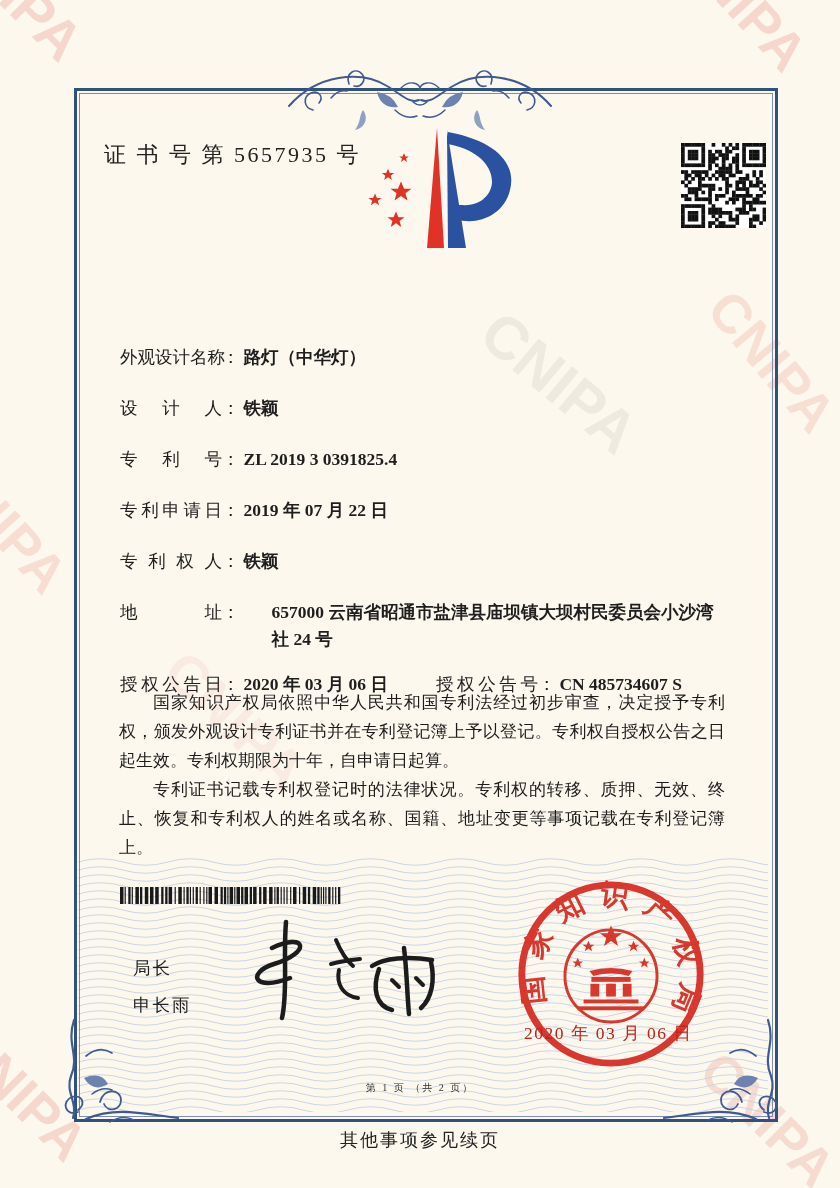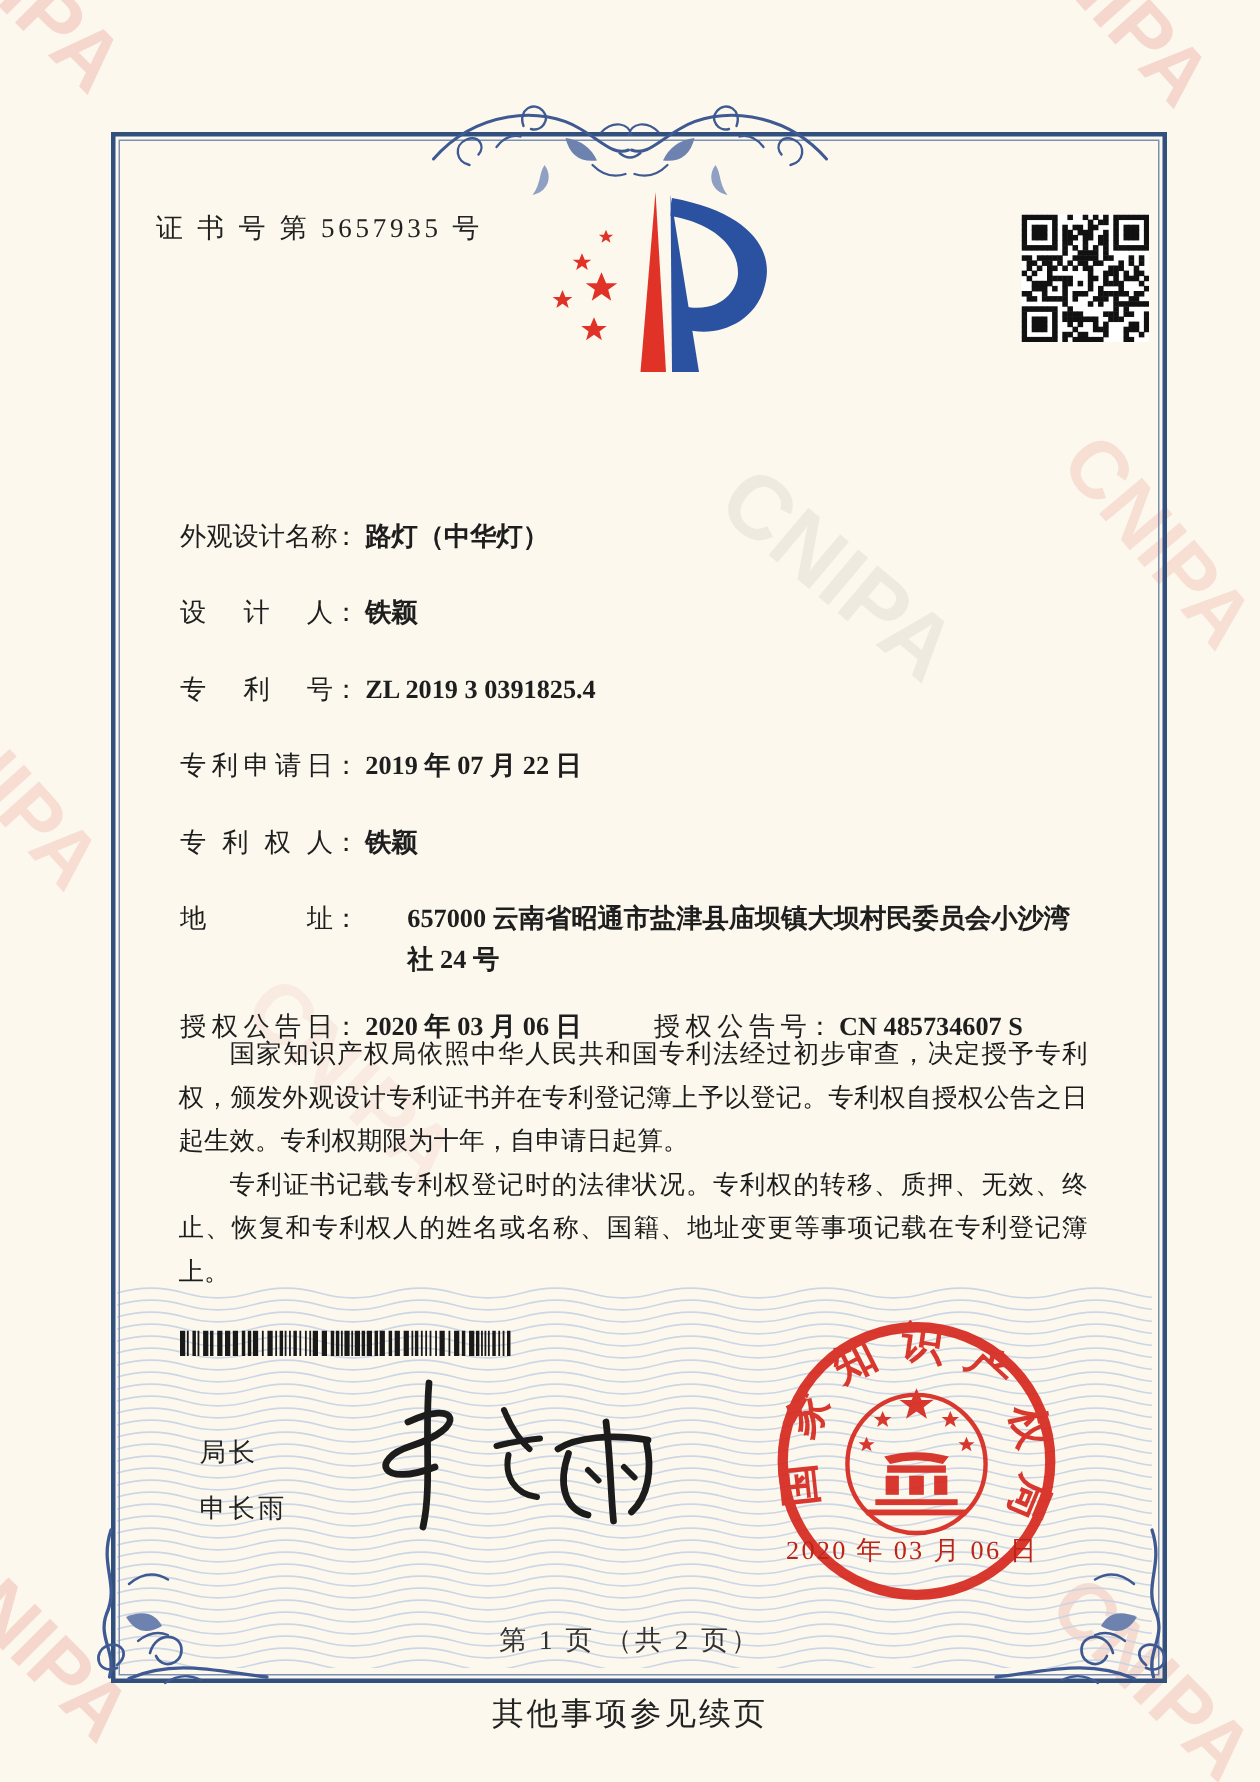--- a/index.html
+++ b/index.html
@@ -27,21 +27,21 @@
   
   .waves{position:absolute;left:78px;top:858px;width:690px;height:254px;z-index:0;}
 
   .ornament{position:absolute;z-index:2;}
   .orn-top{left:283px;top:58px;}
   .orn-bl{left:58px;top:1016px;}
   .orn-br{left:660px;top:1016px;}
 
   .content{position:absolute;inset:0;z-index:3;}
 
-  .cert-no{position:absolute;left:104px;top:140px;font-size:18px;letter-spacing:2.5px;color:#222;}
+  .cert-no{position:absolute;left:104px;top:140px;font-size:22px;letter-spacing:2.5px;color:#222;}
 
   .logo{position:absolute;left:344px;top:124px;}
   .qr{position:absolute;left:681px;top:143px;width:85px;height:85px;background:#fff;}
 
   .title{position:absolute;left:0;top:240px;width:100%;margin:0;text-align:center;
          font-size:40px;font-weight:700;letter-spacing:5px;color:#111;}
 
   .fields{position:absolute;left:120px;top:347px;width:604px;font-size:17.5px;color:#1e1e1e;}
   .frow{display:flex;align-items:flex-start;line-height:20px;margin-bottom:31px;}
   .flabel{width:102px;flex:0 0 102px;}
@@ -61,23 +61,23 @@
             font-family:Liberation Sans, sans-serif;line-height:37px;}
   .director div{white-space:nowrap;letter-spacing:2px;}
 
   .signature{position:absolute;left:232px;top:912px;}
 
   .seal{position:absolute;left:513px;top:876px;}
   .seal-date{position:absolute;left:524px;top:1021px;font-size:17.5px;color:#bb2418;
              letter-spacing:1.5px;white-space:nowrap;}
 
   .page-no{position:absolute;left:0;top:1081px;width:100%;text-align:center;
-           font-size:18px;letter-spacing:2px;color:#333;}
+           font-size:10px;letter-spacing:2px;color:#333;}
   .foot-note{position:absolute;left:0;top:1128px;width:100%;text-align:center;
-             font-size:21px;letter-spacing:2px;color:#222;}
+             font-size:18px;letter-spacing:2px;color:#222;}
 </style>
 </head>
 <body>
 
 <div class="page">
 
   <div class="wm wm-pink wm-a">CNIPA</div>
   <div class="wm wm-pink wm-b">CNIPA</div>
   <div class="wm wm-c">CNIPA</div>
   <div class="wm wm-d">CNIPA</div>

